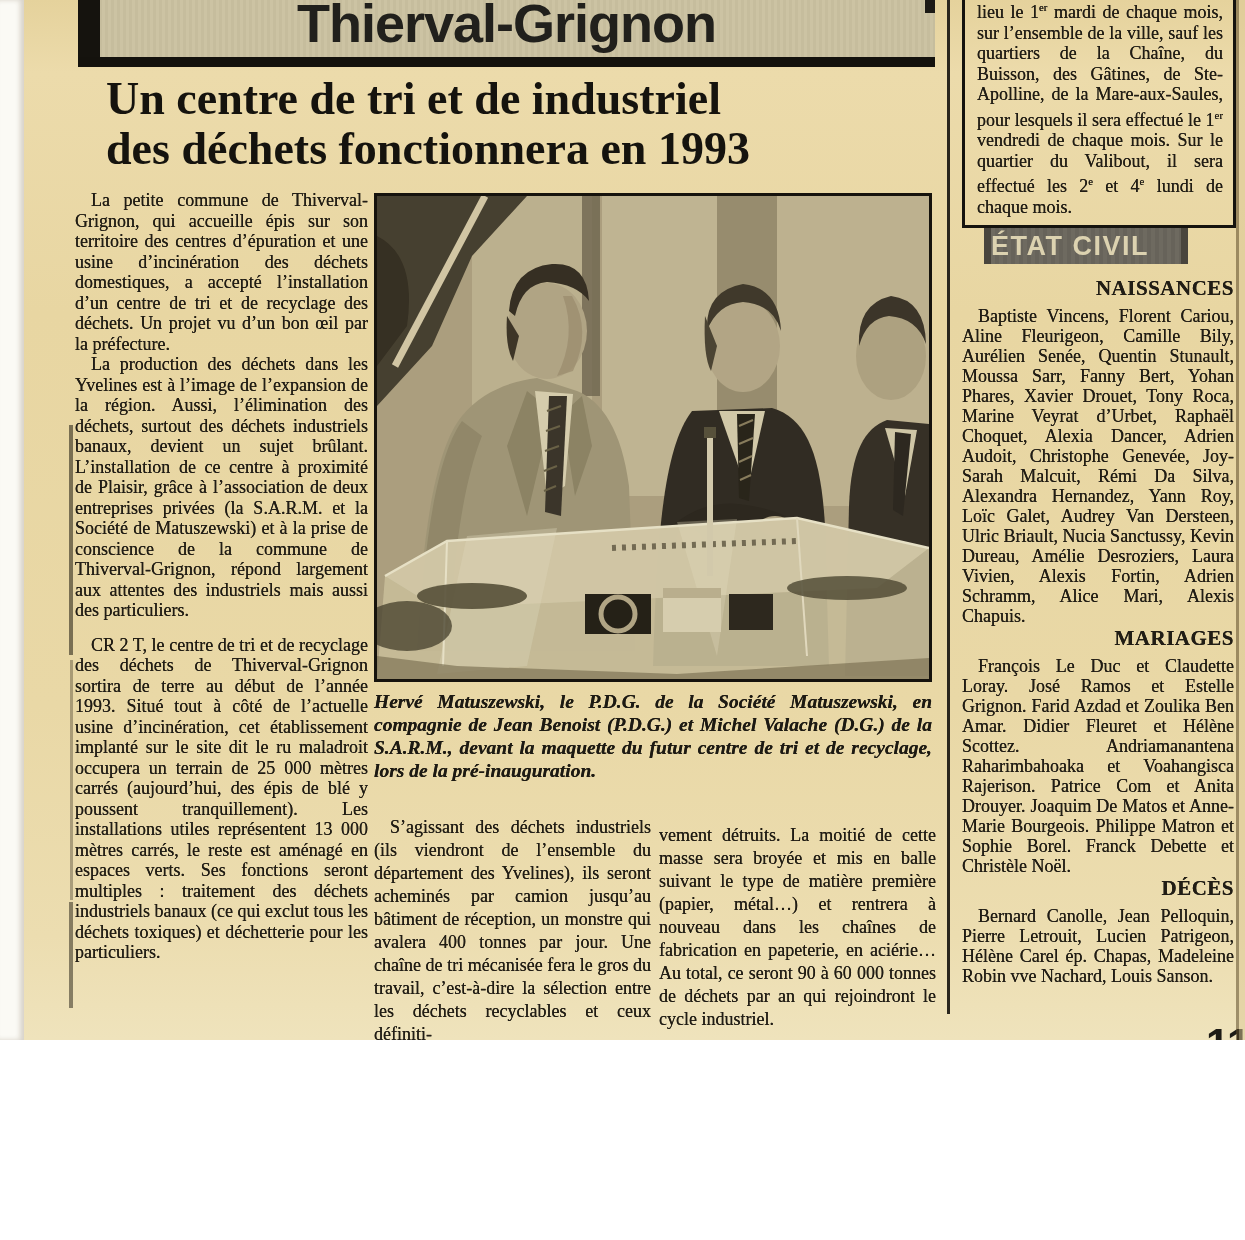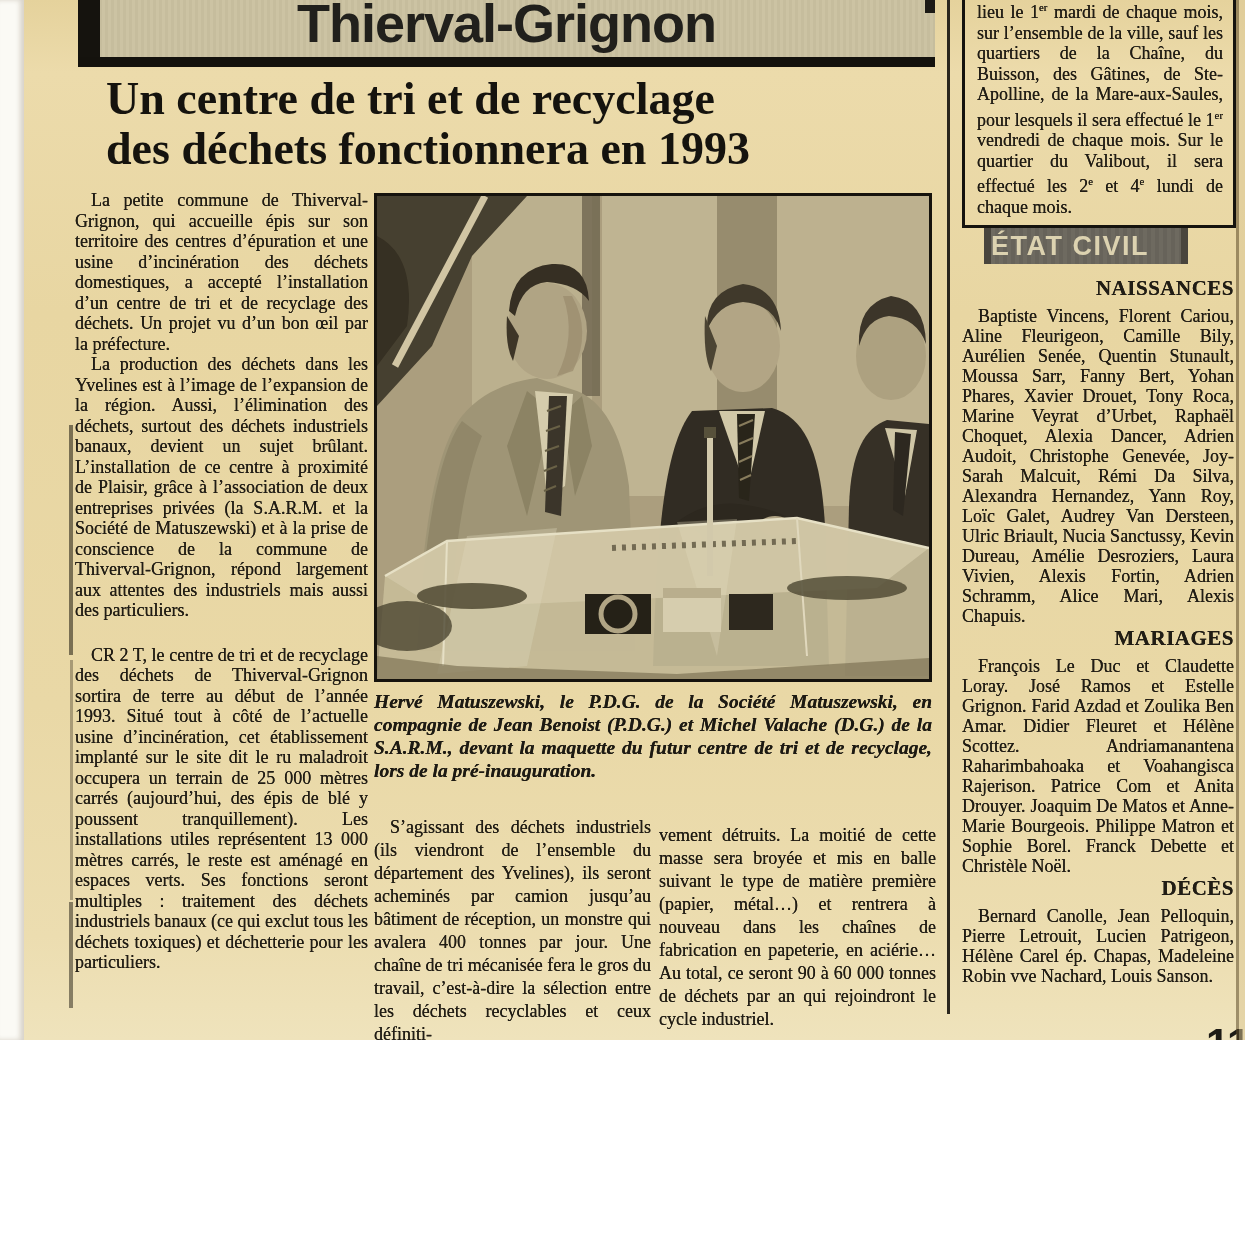--- a/index.html
+++ b/index.html
@@ -31,21 +31,21 @@
   .banner-underline{position:absolute;left:78px;top:57px;width:857px;height:10px;background:#14120d;}
 
   
   .headline{position:absolute;left:106px;top:74px;width:815px;margin:0;
     font:700 46px/50px "Liberation Serif",serif;color:#15130e;letter-spacing:0;}
 
   
   .col-left{position:absolute;left:75px;top:190px;width:293px;
     font-size:18px;line-height:20.5px;text-align:justify;text-shadow:0 0 .4px currentColor;}
   .col-left p{margin:0;text-indent:16px;}
-  .col-left p.gap{margin-top:24px;}
+  .col-left p.gap{margin-top:14px;}
 
   
   .photo{position:absolute;left:374px;top:193px;width:558px;height:489px;margin:0;
     border:3px solid #16130d;box-sizing:border-box;background:#b0a383;}
   .photo svg{display:block;width:100%;height:100%;}
 
   
   .caption{position:absolute;left:374px;top:690px;width:558px;
     font:italic 700 19.5px/23px "Liberation Serif",serif;text-align:justify;color:#1d1a13;text-shadow:0 0 .4px currentColor;}
 
@@ -86,21 +86,21 @@
 <div class="page">
 
   <div class="banner">
     <div class="blk"></div>
     <div class="blk-r"></div>
     <span class="banner-text">Thierval-Grignon</span>
   </div>
   <div class="banner-underline"></div>
 
   <h1 class="headline">
-    <span>Un centre de tri et de recyclage</span><br>
+    <span>Un centre de tri et de industriel</span><br>
     <span>des déchets fonctionnera en 1993</span>
   </h1>
 
   <div class="col-left">
     <p>La petite commune de Thiverval-Grignon, qui accueille épis sur son territoire des centres d’épuration et une usine d’incinération des déchets domestiques, a accepté l’installation d’un centre de tri et de recyclage des déchets. Un projet vu d’un bon œil par la préfecture.</p>
     <p>La production des déchets dans les Yvelines est à l’image de l’expansion de la région. Aussi, l’élimination des déchets, surtout des déchets industriels banaux, devient un sujet brûlant. L’installation de ce centre à proximité de Plaisir, grâce à l’association de deux entreprises privées (la S.A.R.M. et la Société de Matuszewski) et à la prise de conscience de la commune de Thiverval-Grignon, répond largement aux attentes des industriels mais aussi des particuliers.</p>
     <p class="gap">CR 2 T, le centre de tri et de recyclage des déchets de Thiverval-Grignon sortira de terre au début de l’année 1993. Situé tout à côté de l’actuelle usine d’incinération, cet établissement implanté sur le site dit le ru maladroit occupera un terrain de 25 000 mètres carrés (aujourd’hui, des épis de blé y poussent tranquillement). Les installations utiles représentent 13 000 mètres carrés, le reste est aménagé en espaces verts. Ses fonctions seront multiples : traitement des déchets industriels banaux (ce qui exclut tous les déchets toxiques) et déchetterie pour les particuliers.</p>
   </div>
 
   <figure class="photo">

